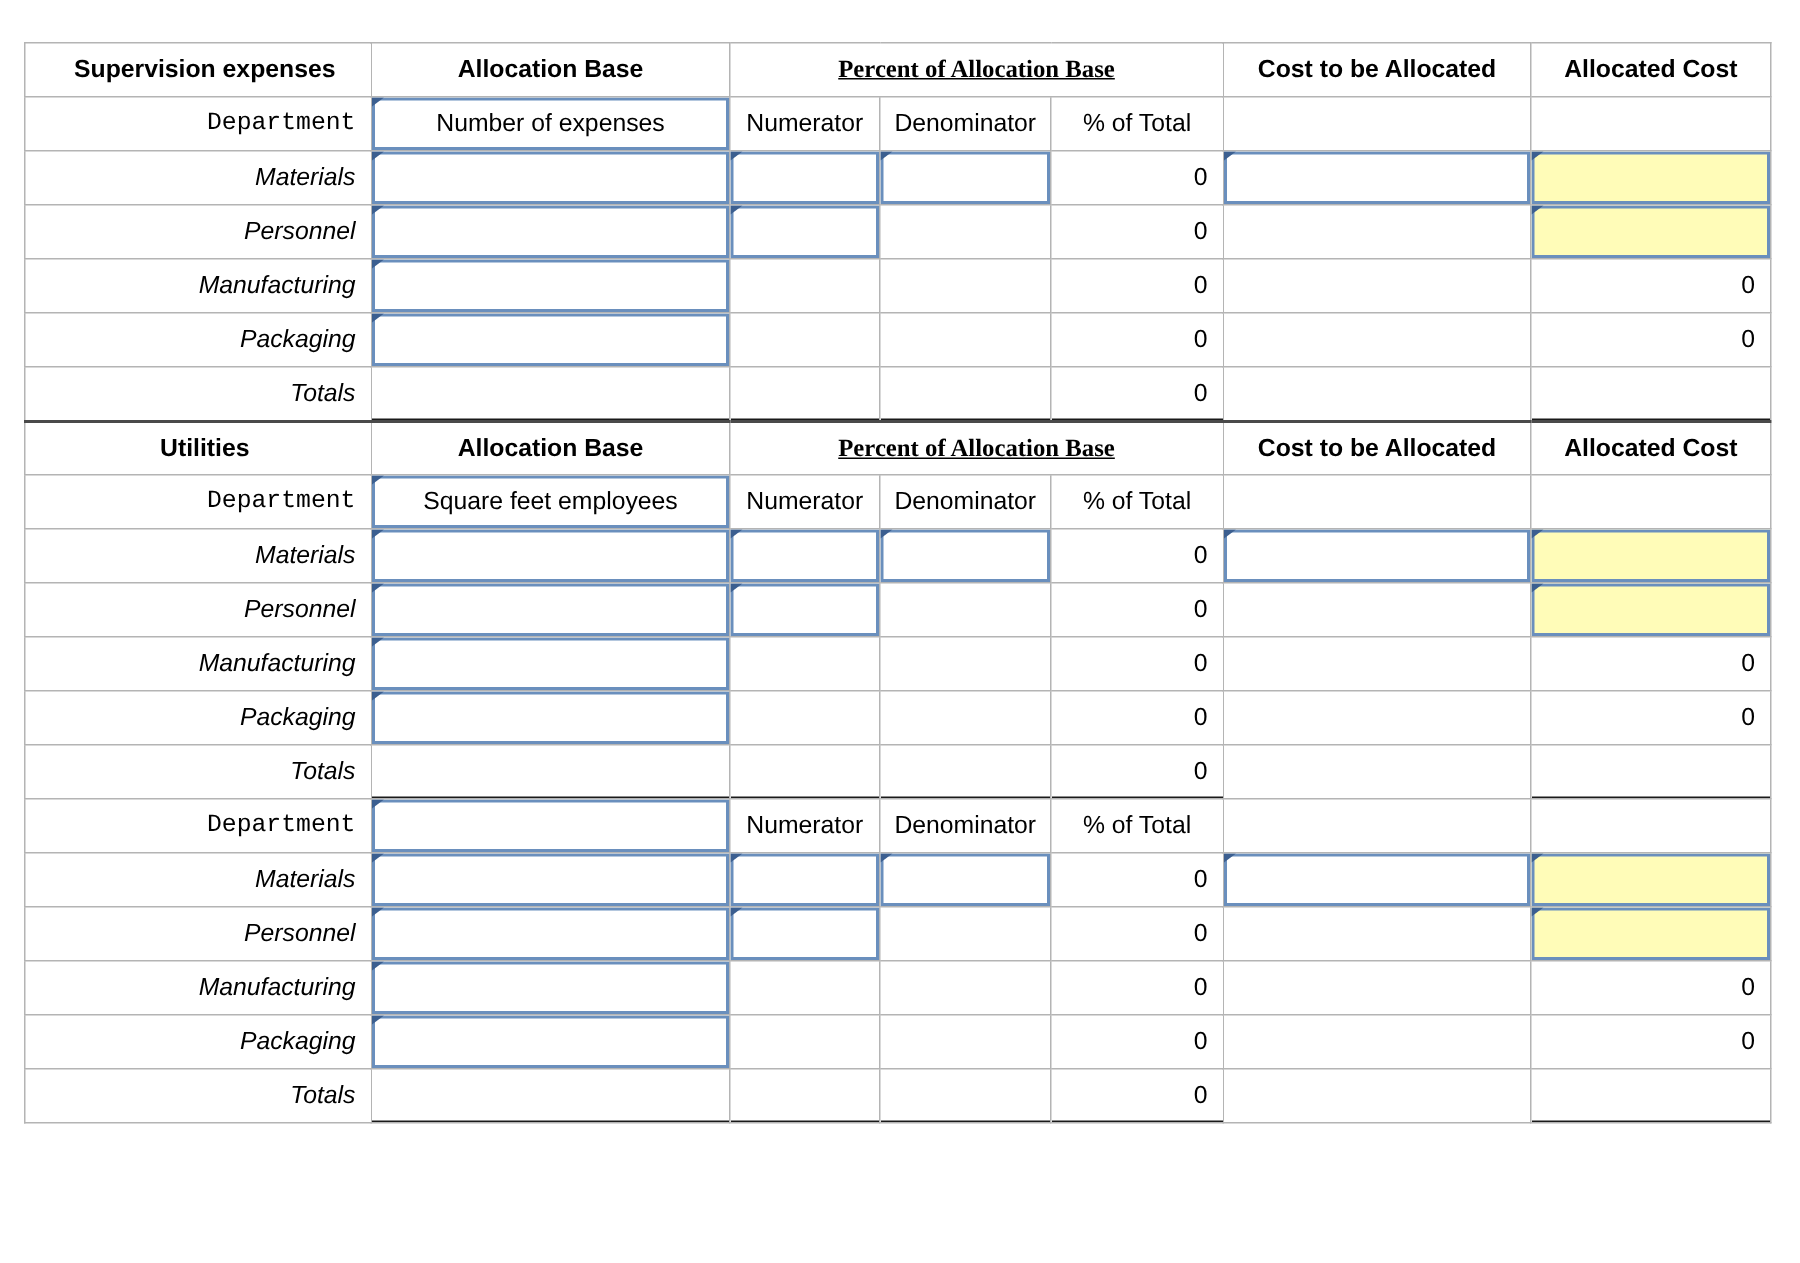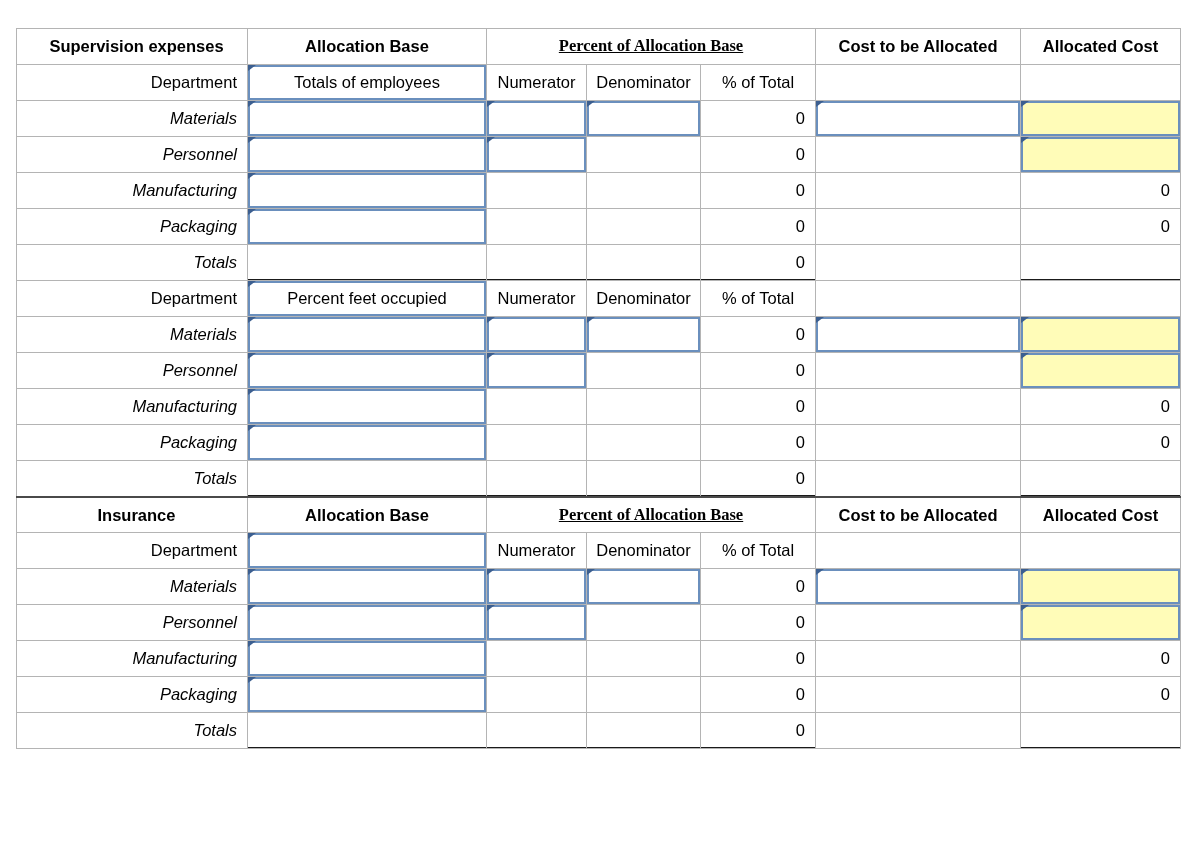--- a/index.html
+++ b/index.html
@@ -63,21 +63,21 @@
   }
   td.hdr.left  { text-align: left;  padding-left: 9px; }
   td.hdr.under { text-decoration: underline; font-family: Liberation Serif, serif; }
   td.hdr.topline { border-top: 2px solid #4a4a4a; }
 
   
   td.sub {
     text-align: center;
     font-size: 16.5px;
   }
-  td.sub.left { text-align: left; padding-left: 9px; }
+  td.sub.left { text-align: left; padding-left: 9px; font-family: Liberation Mono, monospace; }
 
   
   td.dept {
     text-align: left;
     padding-left: 31px;
     font-style: italic;
   }
   td.totals {
     text-align: left;
     padding-left: 9px;
@@ -159,21 +159,21 @@
           <td class="hdr">
             <span class="cellval ctr">Allocated Cost</span>
           </td>
         </tr>
         <tr>
           <td class="sub left">
             <span class="cellval">Department</span>
           </td>
           <td class="sub">
             <div class="inbox"></div>
-            <span class="cellval ctr">Totals of employees</span>
+            <span class="cellval ctr">Number of expenses</span>
           </td>
           <td class="sub">
             <span class="cellval ctr">Numerator</span>
           </td>
           <td class="sub">
             <span class="cellval ctr">Denominator</span>
           </td>
           <td class="sub">
             <span class="cellval ctr">% of Total</span>
           </td>
@@ -303,26 +303,43 @@
             <span class="cellval">0</span>
           </td>
           <td class="num">
             <span class="cellval"></span>
           </td>
           <td class="num dbl dblTop">
             <span class="cellval"></span>
           </td>
         </tr>
         <tr>
+          <td class="hdr left topline">
+            <span class="cellval ctr">Utilities</span>
+          </td>
+          <td class="hdr topline">
+            <span class="cellval ctr">Allocation Base</span>
+          </td>
+          <td class="hdr under topline" colspan="3">
+            <span class="cellval ctr">Percent of Allocation Base</span>
+          </td>
+          <td class="hdr topline">
+            <span class="cellval ctr">Cost to be Allocated</span>
+          </td>
+          <td class="hdr topline">
+            <span class="cellval ctr">Allocated Cost</span>
+          </td>
+        </tr>
+        <tr>
           <td class="sub left">
             <span class="cellval">Department</span>
           </td>
           <td class="sub">
             <div class="inbox"></div>
-            <span class="cellval ctr">Percent feet occupied</span>
+            <span class="cellval ctr">Square feet employees</span>
           </td>
           <td class="sub">
             <span class="cellval ctr">Numerator</span>
           </td>
           <td class="sub">
             <span class="cellval ctr">Denominator</span>
           </td>
           <td class="sub">
             <span class="cellval ctr">% of Total</span>
           </td>
@@ -449,37 +466,20 @@
             <span class="cellval"></span>
           </td>
           <td class="num dbl dblTop">
             <span class="cellval">0</span>
           </td>
           <td class="num">
             <span class="cellval"></span>
           </td>
           <td class="num dbl dblTop">
             <span class="cellval"></span>
-          </td>
-        </tr>
-        <tr>
-          <td class="hdr left topline">
-            <span class="cellval ctr">Insurance</span>
-          </td>
-          <td class="hdr topline">
-            <span class="cellval ctr">Allocation Base</span>
-          </td>
-          <td class="hdr under topline" colspan="3">
-            <span class="cellval ctr">Percent of Allocation Base</span>
-          </td>
-          <td class="hdr topline">
-            <span class="cellval ctr">Cost to be Allocated</span>
-          </td>
-          <td class="hdr topline">
-            <span class="cellval ctr">Allocated Cost</span>
           </td>
         </tr>
         <tr>
           <td class="sub left">
             <span class="cellval">Department</span>
           </td>
           <td class="sub">
             <div class="inbox"></div>
             <span class="cellval ctr"></span>
           </td>

